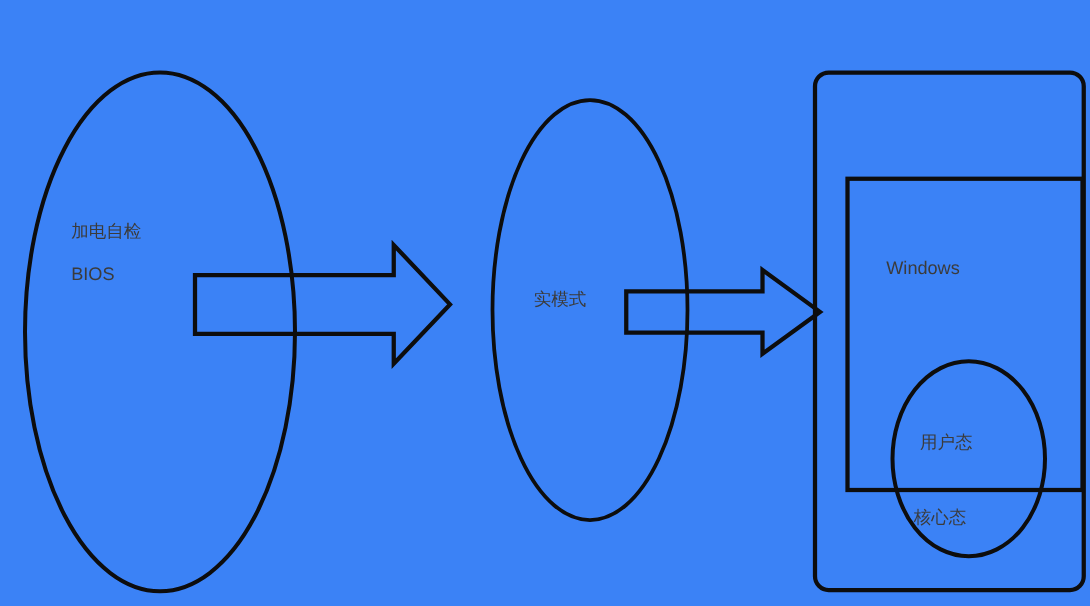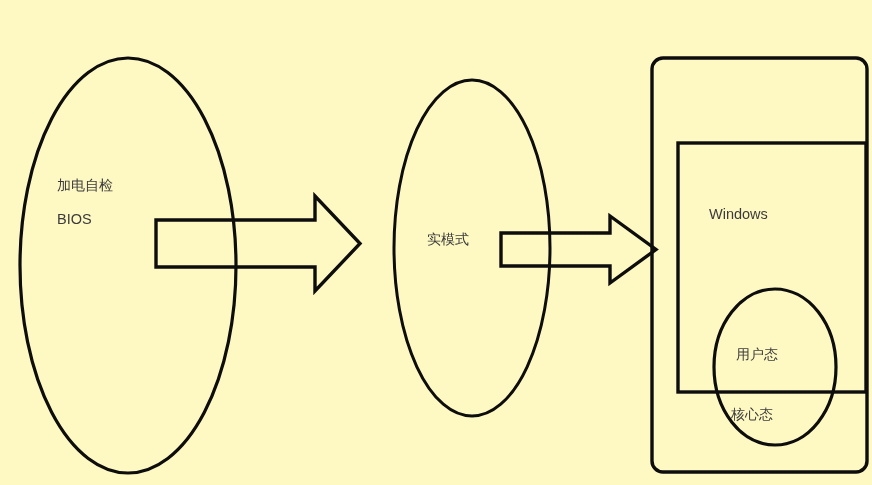--- a/index.html
+++ b/index.html
@@ -7,21 +7,21 @@
     padding: 0;
     background: #ffffff;
   }
   body {
     font-family: "Liberation Sans", "DejaVu Sans", sans-serif;
   }
   #diagram-root {
     position: relative;
     width: 872px;
     height: 485px;
-    background: #fef9c3;
+    background: #3b82f6;
     overflow: hidden;
   }
   #diagram-svg {
     position: absolute;
     left: 0;
     top: 0;
     width: 872px;
     height: 485px;
     display: block;
   }

